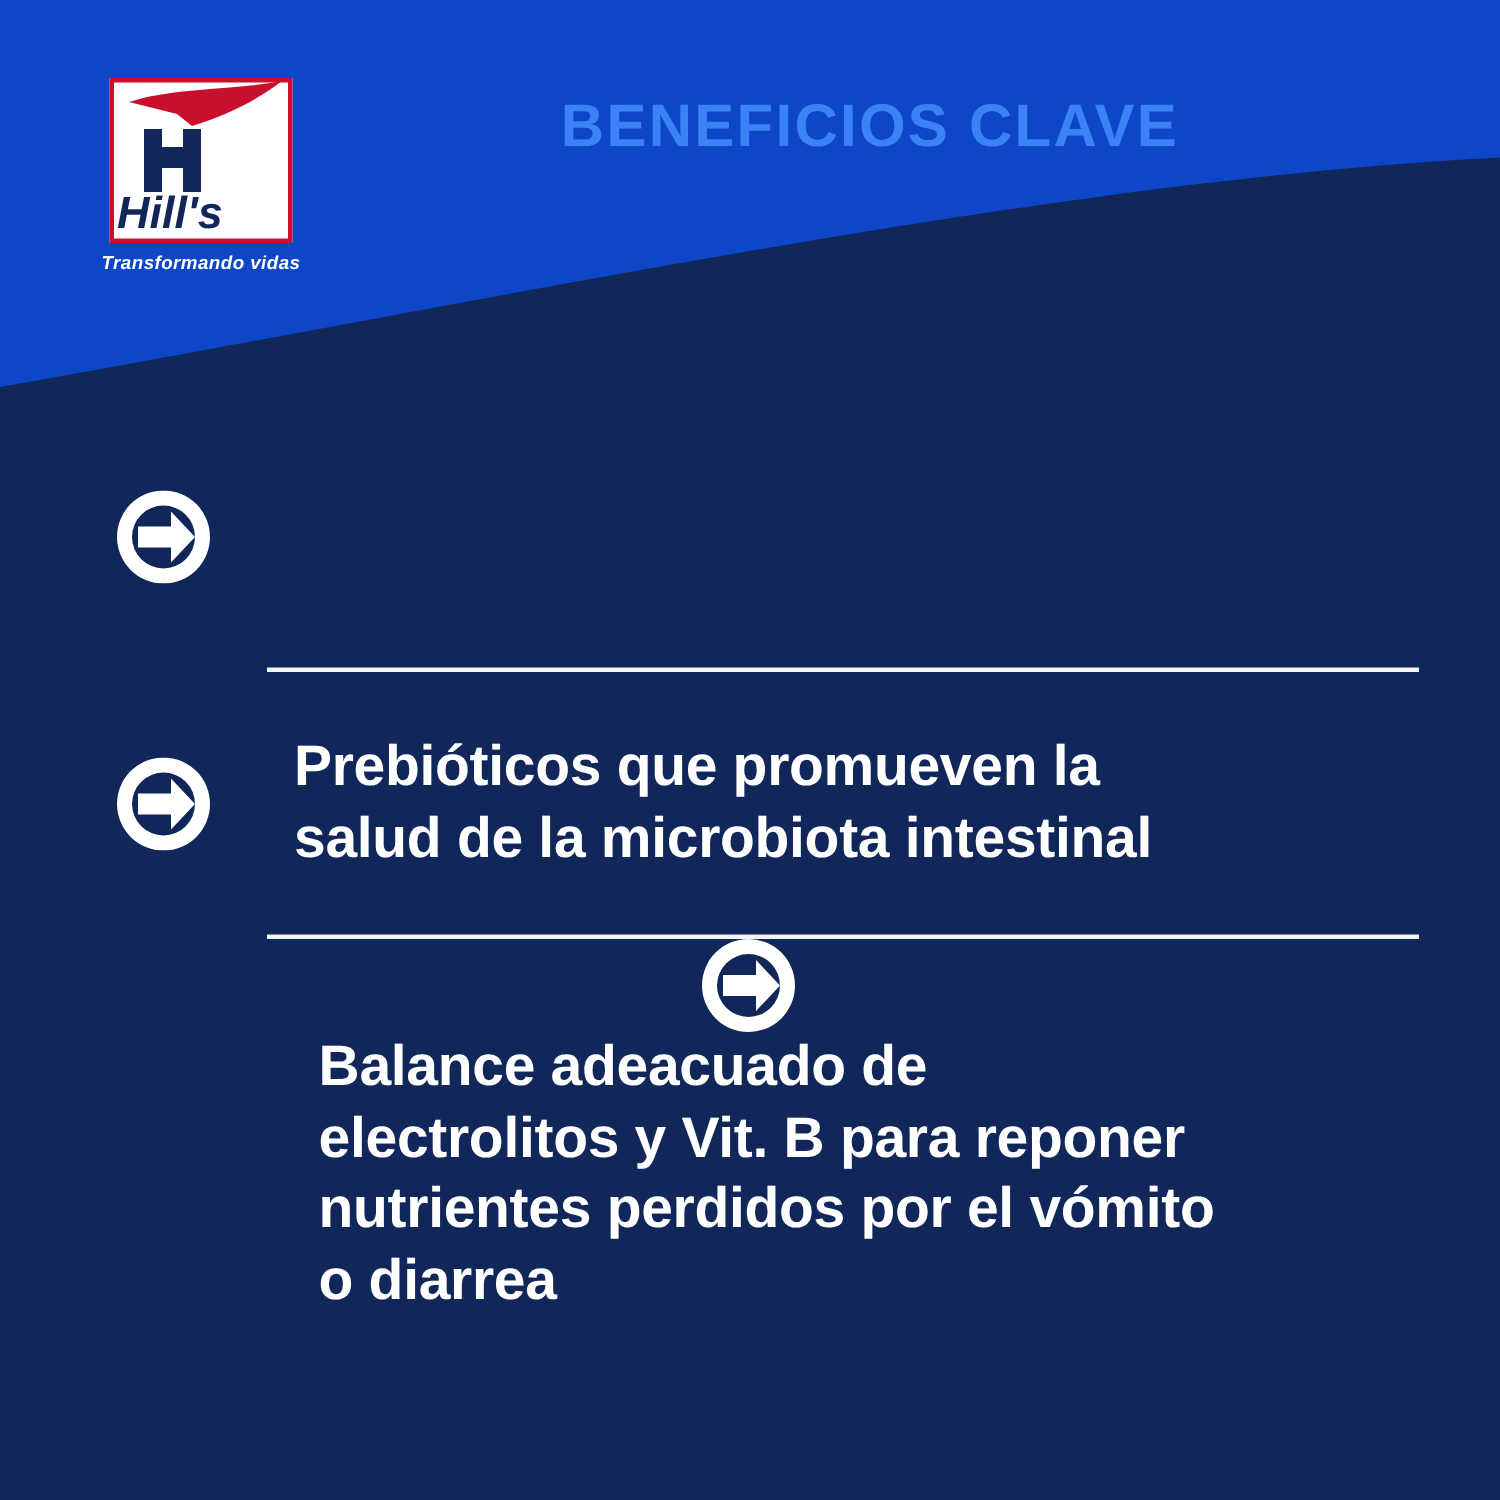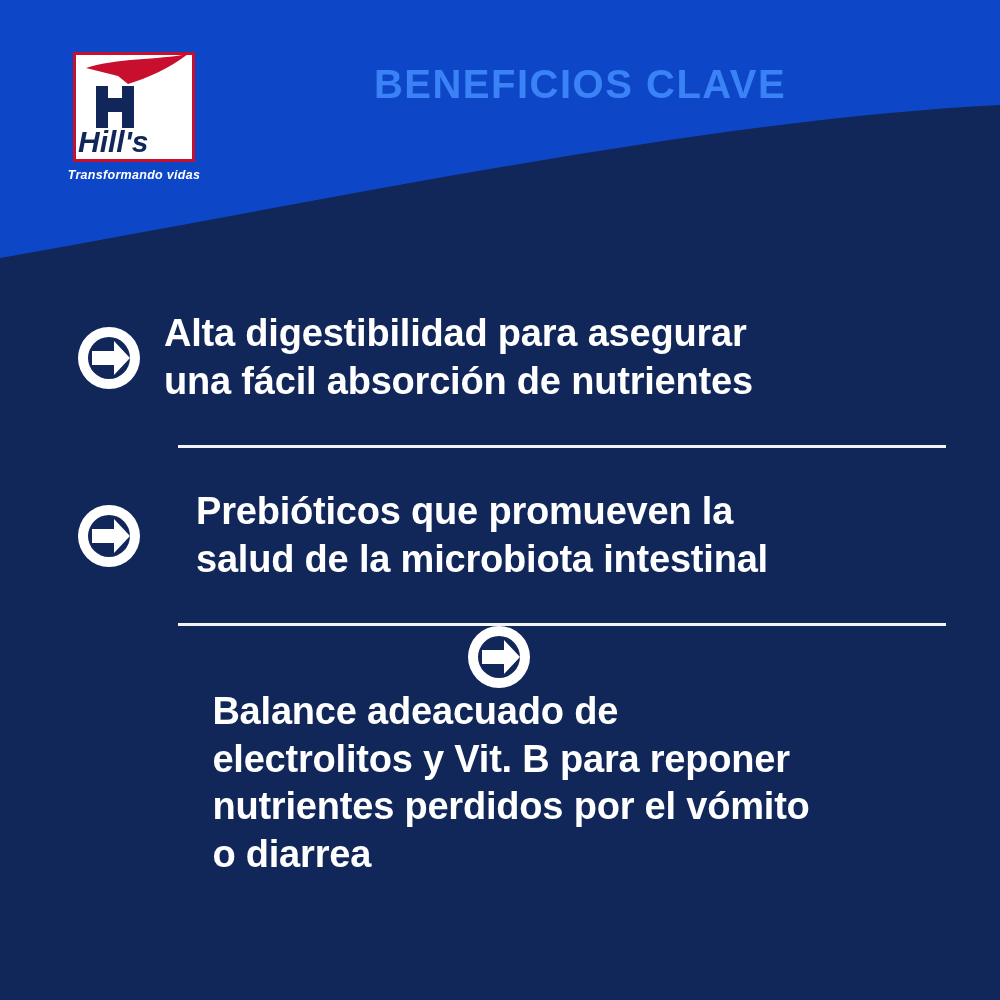--- a/index.html
+++ b/index.html
@@ -151,22 +151,20 @@
 
   <div class="header-title">BENEFICIOS CLAVE</div>
 
   <div class="benefits">
 
     <div class="benefit-row row-1">
       <svg class="arrow-badge" viewBox="0 0 62 62" xmlns="http://www.w3.org/2000/svg">
         <path d="M31,0 A31,31 0 1,1 31,62 A31,31 0 1,1 31,0 Z M31,10 A21,21 0 1,0 31,52 A21,21 0 1,0 31,10 Z" fill="#ffffff"></path>
         <path d="M14,24 h22 v-10 l16,17 -16,17 v-10 h-22 z" fill="#ffffff"></path>
       </svg>
-      <div class="benefit-text">Alta digestibilidad para asegurar
-una fácil absorción de nutrientes</div>
     </div>
 
     <div class="divider"></div>
 
     <div class="benefit-row row-2">
       <svg class="arrow-badge" viewBox="0 0 62 62" xmlns="http://www.w3.org/2000/svg">
         <path d="M31,0 A31,31 0 1,1 31,62 A31,31 0 1,1 31,0 Z M31,10 A21,21 0 1,0 31,52 A21,21 0 1,0 31,10 Z" fill="#ffffff"></path>
         <path d="M14,24 h22 v-10 l16,17 -16,17 v-10 h-22 z" fill="#ffffff"></path>
       </svg>
       <div class="benefit-text">Prebióticos que promueven la

